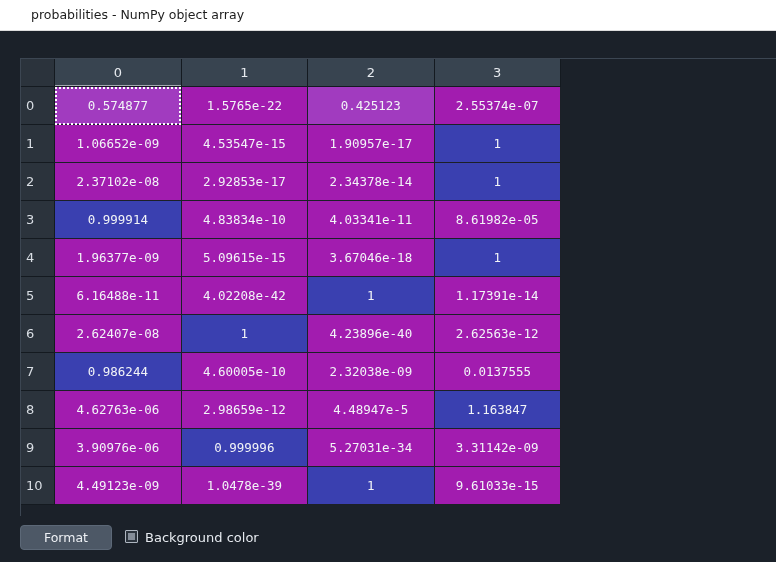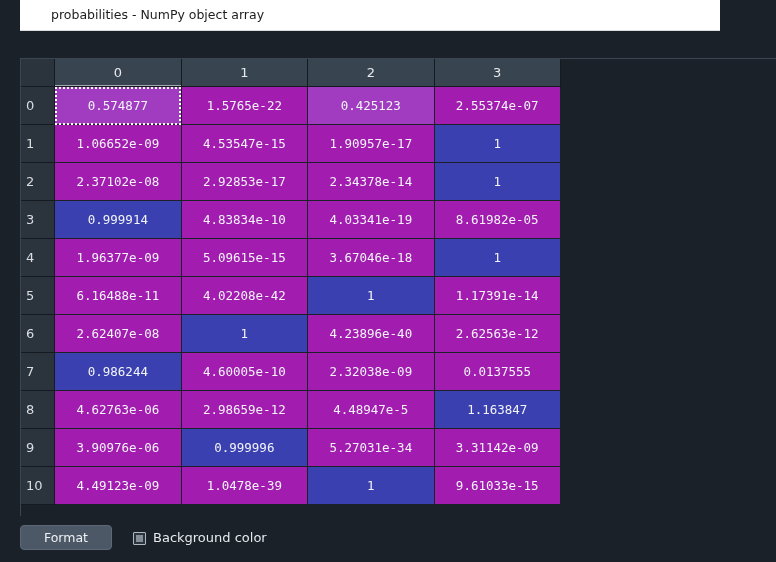--- a/index.html
+++ b/index.html
@@ -12,26 +12,25 @@
     overflow: hidden;
     background: #1b2129;
     font-family: "DejaVu Sans", sans-serif;
     -webkit-font-smoothing: antialiased;
   }
 
   
   .titlebar {
     position: absolute;
     left: 0; top: 0;
-    width: 700px;
+    width: 776px;
     height: 31px;
     background: #ffffff;
     border-bottom: 1px solid #dcdcdc;
     box-sizing: border-box;
-    margin-left: 20px;
   }
   .titlebar-text {
     position: absolute;
     left: 31px;
     top: 7px;
     font-size: 12.5px;
     color: #1d1d1d;
     font-family: "DejaVu Sans", sans-serif;
     white-space: nowrap;
   }
@@ -126,40 +125,40 @@
     outline-offset: -2px;
   }
 
   
   .toolbar {
     position: absolute;
     left: 20px;
     top: 494px;
     display: flex;
     align-items: center;
-    gap: 14px;
+    gap: 6px;
   }
   .btn {
     min-width: 92px;
     height: 25px;
     background: #4d5866;
     color: #eef1f5;
     border: 1px solid #5c6877;
     border-radius: 4px;
     font-size: 12.5px;
     font-family: "DejaVu Sans", sans-serif;
     cursor: pointer;
     padding: 0 10px;
     line-height: 23px;
     text-align: center;
     box-sizing: border-box;
   }
   .checkbox-wrap {
     display: flex;
-    align-items: flex-end;
+    align-items: flex-start;
     gap: 7px;
     margin-left: 7px;
     cursor: pointer;
   }
   .checkbox {
     width: 13px;
     height: 13px;
     border: 1px solid #aeb6c0;
     background: #2b333c;
     box-sizing: border-box;
@@ -219,21 +218,21 @@
             <td class="rowhead">2</td>
             <td class="cell red">2.37102e-08</td>
             <td class="cell red">2.92853e-17</td>
             <td class="cell red">2.34378e-14</td>
             <td class="cell blue">1</td>
           </tr>
           <tr>
             <td class="rowhead">3</td>
             <td class="cell blue">0.999914</td>
             <td class="cell red">4.83834e-10</td>
-            <td class="cell red">4.03341e-19</td>
+            <td class="cell red">4.03341e-11</td>
             <td class="cell red">8.61982e-05</td>
           </tr>
           <tr>
             <td class="rowhead">4</td>
             <td class="cell red">1.96377e-09</td>
             <td class="cell red">5.09615e-15</td>
             <td class="cell red">3.67046e-18</td>
             <td class="cell blue">1</td>
           </tr>
           <tr>

